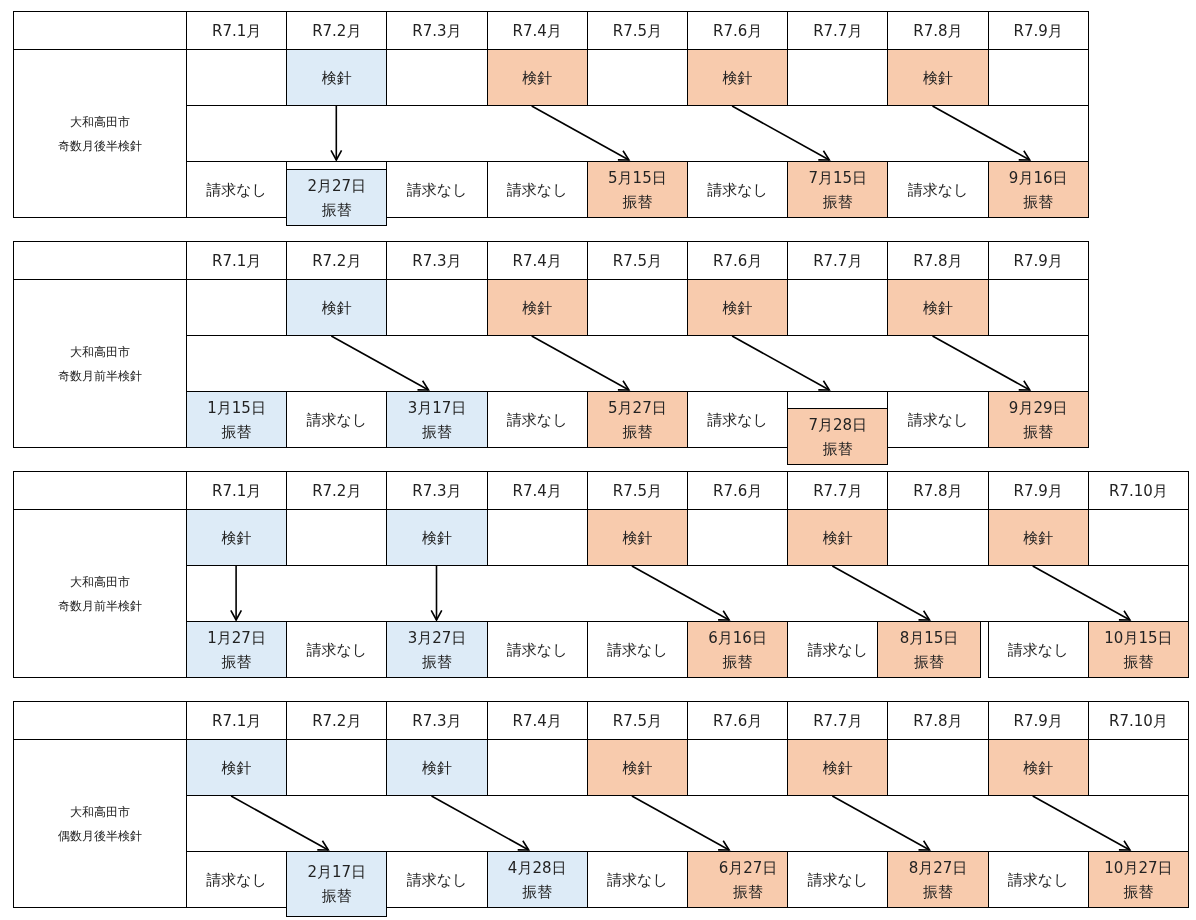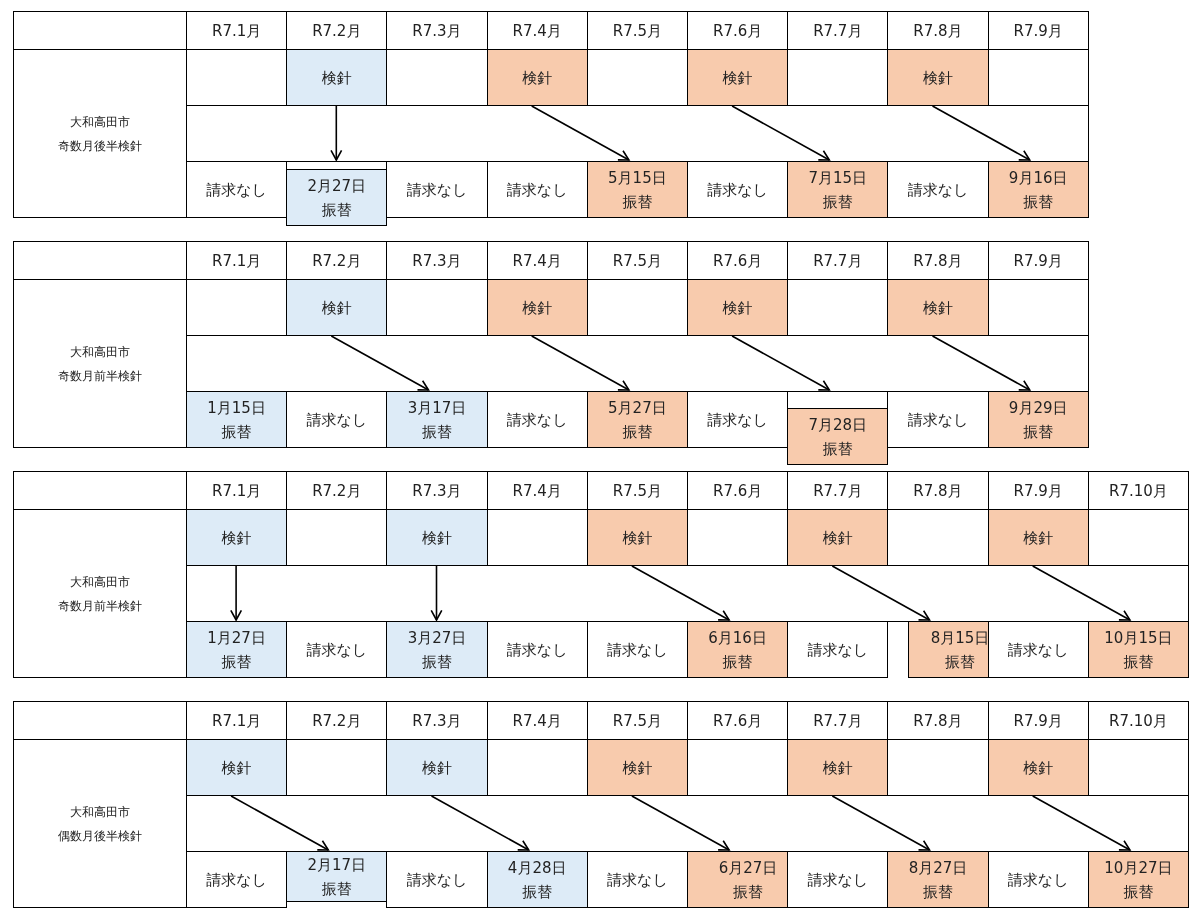--- a/index.html
+++ b/index.html
@@ -369,21 +369,21 @@
         <div class="two">
           <span>請求なし</span>
         </div>
       </div>
       <div class="cell " style="left: 874.4px; top: 0px; width: 101.2px; height: 39px;">
         <span>R7.8月</span>
       </div>
       <div class="cell " style="left: 874.4px; top: 38px; width: 101.2px; height: 57px;">
         <span></span>
       </div>
-      <div class="cell orange" style="left: 895px; top: 150px; width: 104px; height: 57px;">
+      <div class="cell orange" style="left: 864px; top: 150px; width: 104px; height: 57px;">
         <div class="two">
           <span>8月15日</span>
           <span>振替</span>
         </div>
       </div>
       <div class="cell " style="left: 974.6px; top: 0px; width: 101.2px; height: 39px;">
         <span>R7.9月</span>
       </div>
       <div class="cell orange" style="left: 974.6px; top: 38px; width: 101.2px; height: 57px;">
         <span>検針</span>
@@ -447,21 +447,21 @@
         <div class="two">
           <span>請求なし</span>
         </div>
       </div>
       <div class="cell " style="left: 273.2px; top: 0px; width: 101.2px; height: 39px;">
         <span>R7.2月</span>
       </div>
       <div class="cell " style="left: 273.2px; top: 38px; width: 101.2px; height: 57px;">
         <span></span>
       </div>
-      <div class="cell blue" style="left: 273.2px; top: 150px; width: 101.2px; height: 51px;">
+      <div class="cell blue" style="left: 273.2px; top: 150px; width: 101.2px; height: 66px;">
         <div class="two">
           <span>2月17日</span>
           <span>振替</span>
         </div>
       </div>
       <div class="cell " style="left: 373.4px; top: 0px; width: 101.2px; height: 39px;">
         <span>R7.3月</span>
       </div>
       <div class="cell blue" style="left: 373.4px; top: 38px; width: 101.2px; height: 57px;">
         <span>検針</span>

